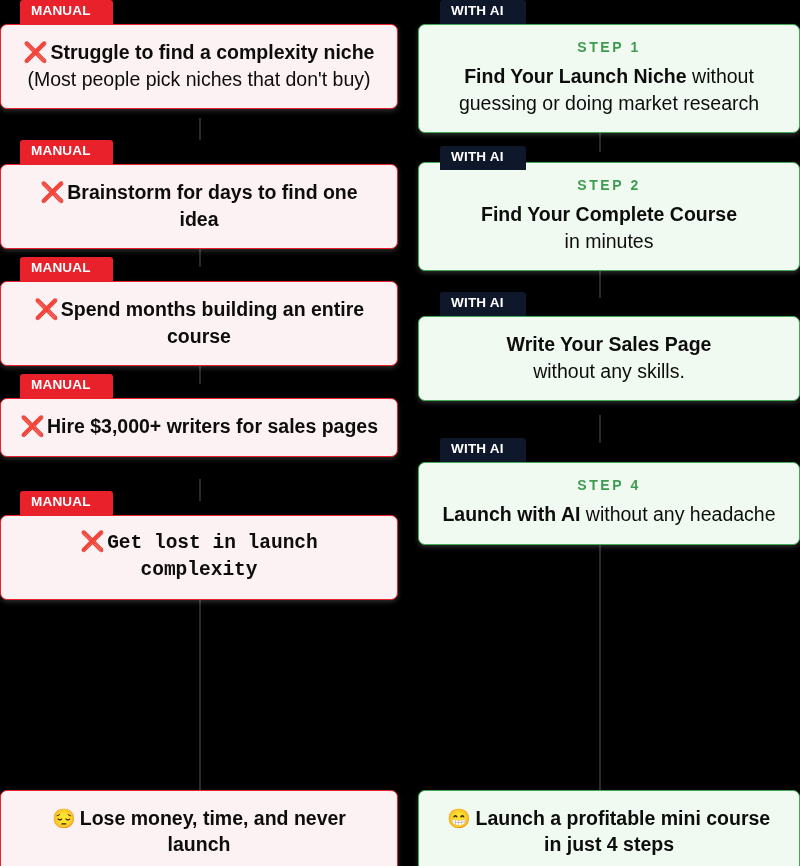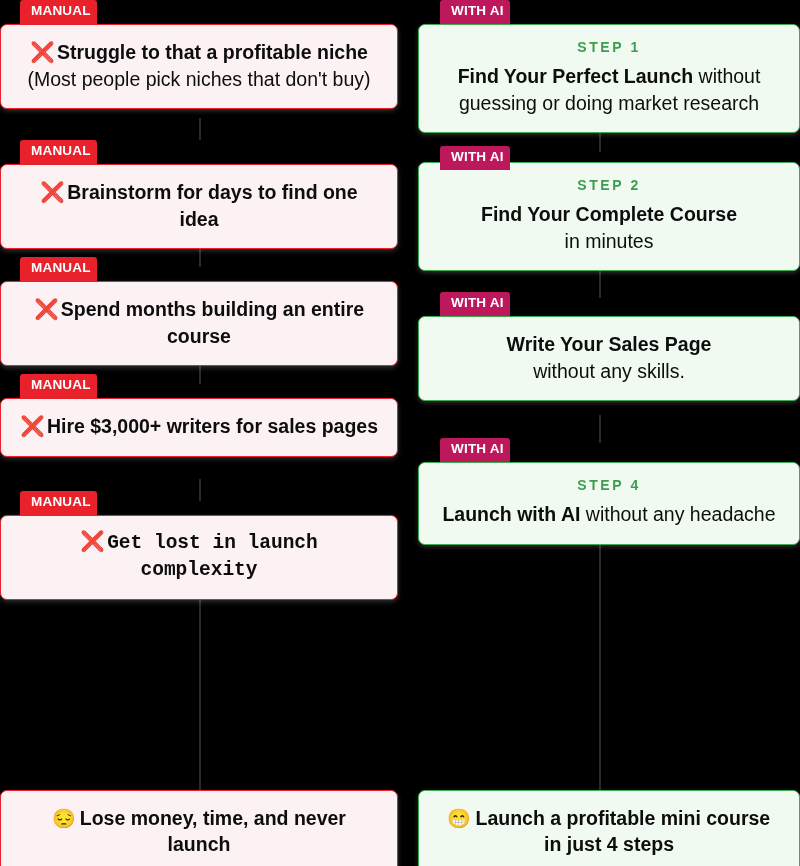--- a/index.html
+++ b/index.html
@@ -43,32 +43,32 @@
   .block {
     position: absolute;
     left: 0;
     width: 400px;
   }
 
   .badge {
     position: absolute;
     top: 0;
     left: 20px;
-    padding: 3px 6px 4px 11px;
+    padding: 3px 22px 4px 11px;
     font-size: 13.5px;
     font-weight: 700;
     letter-spacing: 0.2px;
     color: #ffffff;
     border-radius: 3px 3px 0 0;
     line-height: 1.25;
     white-space: nowrap;
     z-index: 3;
   }
   .badge.manual { background: #e8212b; left: 20px; }
-  .badge.ai     { background: #be185d; left: 40px; }
+  .badge.ai     { background: #0f172a; left: 40px; }
 
   .card {
     position: absolute;
     left: 0;
     width: 398px;
     border-radius: 7px;
     padding: 14px 18px 16px 18px;
     text-align: center;
     box-shadow: 0 2px 5px rgba(255,255,255,0.18);
   }
@@ -129,21 +129,21 @@
     <div class="spine" style="top:118px;height:22px;"></div>
     <div class="spine" style="top:245px;height:22px;"></div>
     <div class="spine" style="top:362px;height:22px;"></div>
     <div class="spine" style="top:479px;height:22px;"></div>
     <div class="spine" style="top:572px;height:220px;"></div>
 
     <div class="block" style="top:0px;height:130px;">
       <span class="badge manual">MANUAL</span>
       <div class="card manual" style="top:24px;">
         <div class="card-text">
-          <span class="xmark">❌</span><span>Struggle to that a profitable niche</span>
+          <span class="xmark">❌</span><span>Struggle to find a complexity niche</span>
           <span class="sub-line">(Most people pick niches that don't buy)</span>
         </div>
       </div>
     </div>
 
     <div class="block" style="top:140px;height:110px;">
       <span class="badge manual">MANUAL</span>
       <div class="card manual" style="top:24px;">
         <div class="card-text">
           <span class="xmark">❌</span><span>Brainstorm for days to find one idea</span>
@@ -193,21 +193,21 @@
     <div class="spine" style="top:124px;height:28px;"></div>
     <div class="spine" style="top:270px;height:28px;"></div>
     <div class="spine" style="top:415px;height:28px;"></div>
     <div class="spine" style="top:540px;height:250px;"></div>
 
     <div class="block" style="top:0px;height:130px;">
       <span class="badge ai">WITH AI</span>
       <div class="card ai" style="top:24px;">
         <div class="step-label">STEP 1</div>
         <div class="step-body">
-          <b>Find Your Perfect Launch</b><span> without</span>
+          <b>Find Your Launch Niche</b><span> without</span>
           <span class="sub-line">guessing or doing market research</span>
         </div>
       </div>
     </div>
 
     <div class="block" style="top:146px;height:130px;">
       <span class="badge ai">WITH AI</span>
       <div class="card ai" style="top:16px;">
         <div class="step-label">STEP 2</div>
         <div class="step-body">

